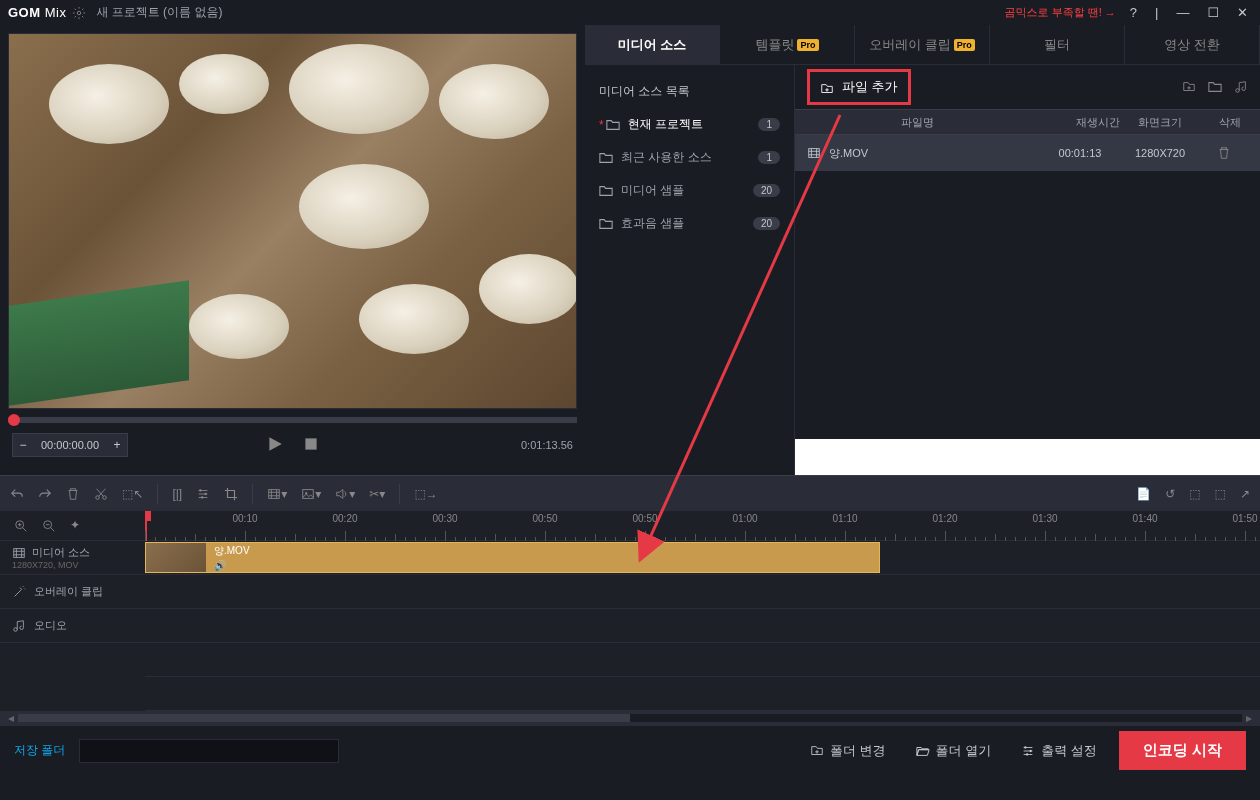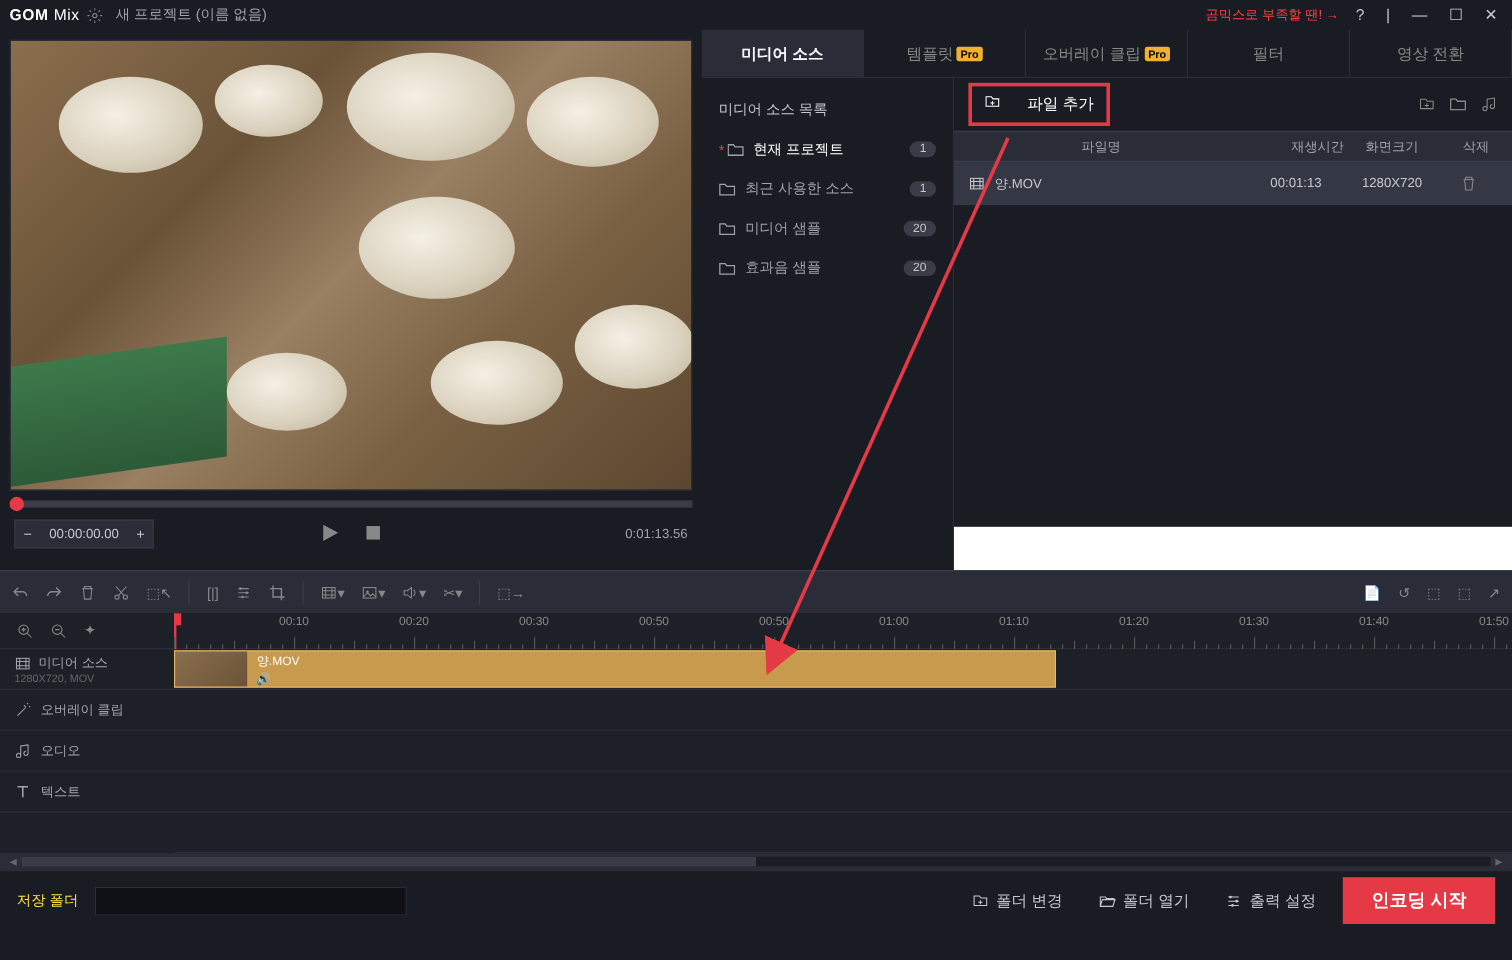--- a/index.html
+++ b/index.html
@@ -45,21 +45,21 @@
 .media-sidebar { width:210px; border-right:1px solid #2a2d38; padding:10px 0; }
 .media-sidebar-title { padding:8px 14px; color:#c5c7cc; font-size:12px; }
 .media-cat { display:flex; align-items:center; padding:8px 14px; cursor:pointer; font-size:12px; color:#9fa2ab; }
 .media-cat.active { color:#fff; }
 .media-cat .ast { color:#e63946; margin-right:2px; }
 .cat-icon { margin-right:8px; color:#9fa2ab; }
 .cat-count { margin-left:auto; background:#3a3d48; border-radius:8px; padding:1px 8px; font-size:10px; color:#c5c7cc; }
 
 .media-files { flex:1; display:flex; flex-direction:column; }
 .file-toolbar { display:flex; align-items:center; padding:8px 12px; height:44px; }
-.add-file-btn { display:flex; align-items:flex-start; gap:22px; padding:6px 10px; border:3px solid #e63946; color:#fff; cursor:pointer; font-size:13px; }
+.add-file-btn { display:flex; align-items:flex-end; gap:8px; padding:6px 10px; border:3px solid #e63946; color:#fff; cursor:pointer; font-size:13px; }
 .tool-icons { margin-left:auto; display:flex; gap:12px; color:#888; }
 .tool-icons span { cursor:pointer; }
 .file-header { display:flex; background:#2a2d38; height:26px; align-items:center; font-size:11px; color:#9fa2ab; border-top:1px solid #3a3d48; border-bottom:1px solid #3a3d48; }
 .fh-name { flex:1; text-align:center; }
 .fh-dur { width:80px; text-align:right; }
 .fh-size { width:80px; text-align:center; }
 .fh-del { width:60px; text-align:center; }
 .file-row { display:flex; align-items:center; height:36px; padding:0 12px; background:#343744; cursor:pointer; font-size:11px; color:#c5c7cc; }
 .file-icon { margin-right:8px; }
 .fr-name { flex:1; }
@@ -99,21 +99,21 @@
 .clip { position:absolute; top:1px; bottom:1px; background:#c89a4e; border:1px solid #e6b65a; display:flex; align-items:center; left:0; width:735px; }
 .clip-thumb { width:60px; height:100%; background:linear-gradient(135deg,#8a6f4d,#6b5338); }
 .clip-info { padding-left:8px; font-size:10px; color:#fff; }
 .clip-audio-icon { color:#f0b030; font-size:10px; margin-top:2px; }
 .tl-scrollbar { height:14px; background:#2a2d38; display:flex; align-items:center; padding:0 4px; }
 .tl-scroll-track { flex:1; height:8px; background:#1a1c24; position:relative; }
 .tl-scroll-thumb { position:absolute; left:0; width:50%; height:100%; background:#3a3d48; }
 
 
 .bottom-bar { height:50px; display:flex; align-items:center; padding:0 14px; background:#1a1c24; border-top:1px solid #2a2d38; gap:14px; }
-.save-folder-label { color:#fde047; }
+.save-folder-label { color:#0ea5e9; }
 .save-folder-path { width:260px; height:24px; background:#0f1116; border:1px solid #2a2d38; }
 .bottom-btn { display:flex; align-items:center; gap:6px; color:#c5c7cc; cursor:pointer; font-size:13px; padding:4px 8px;}
 .encode-btn { background:#e63946; color:#fff; font-weight:bold; padding:10px 24px; cursor:pointer; font-size:15px; }
 
 
 .red-arrow { position:absolute; pointer-events:none; z-index:100; }
 
 svg.icon { width:14px; height:14px; fill:currentColor; vertical-align:middle; }
 </style>
 </head>
@@ -565,26 +565,20 @@
             <use href="#i-wand"></use>
           </svg>
           <span>오버레이 클립</span>
         </div>
       <div class="tl-label">
           <svg class="icon">
             <use href="#i-note"></use>
           </svg>
           <span>오디오</span>
         </div>
-      <div class="tl-label">
-          <svg class="icon">
-            <use href="#i-text"></use>
-          </svg>
-          <span>텍스트</span>
-        </div>
     </div>
     <div class="tl-content">
       <div class="tl-track">
         <div class="clip">
           <div class="clip-thumb"></div>
           <div class="clip-info">
             <div>양.MOV</div>
             <div class="clip-audio-icon">🔊</div>
           </div>
         </div>

